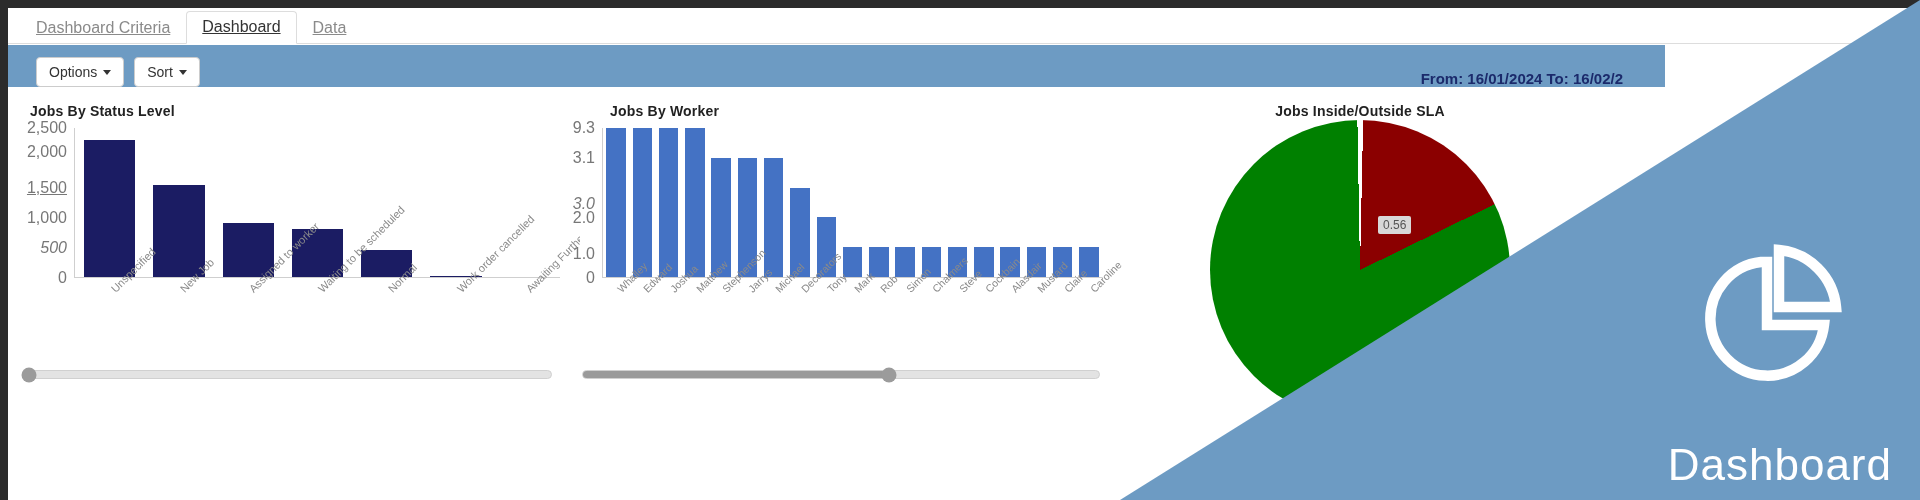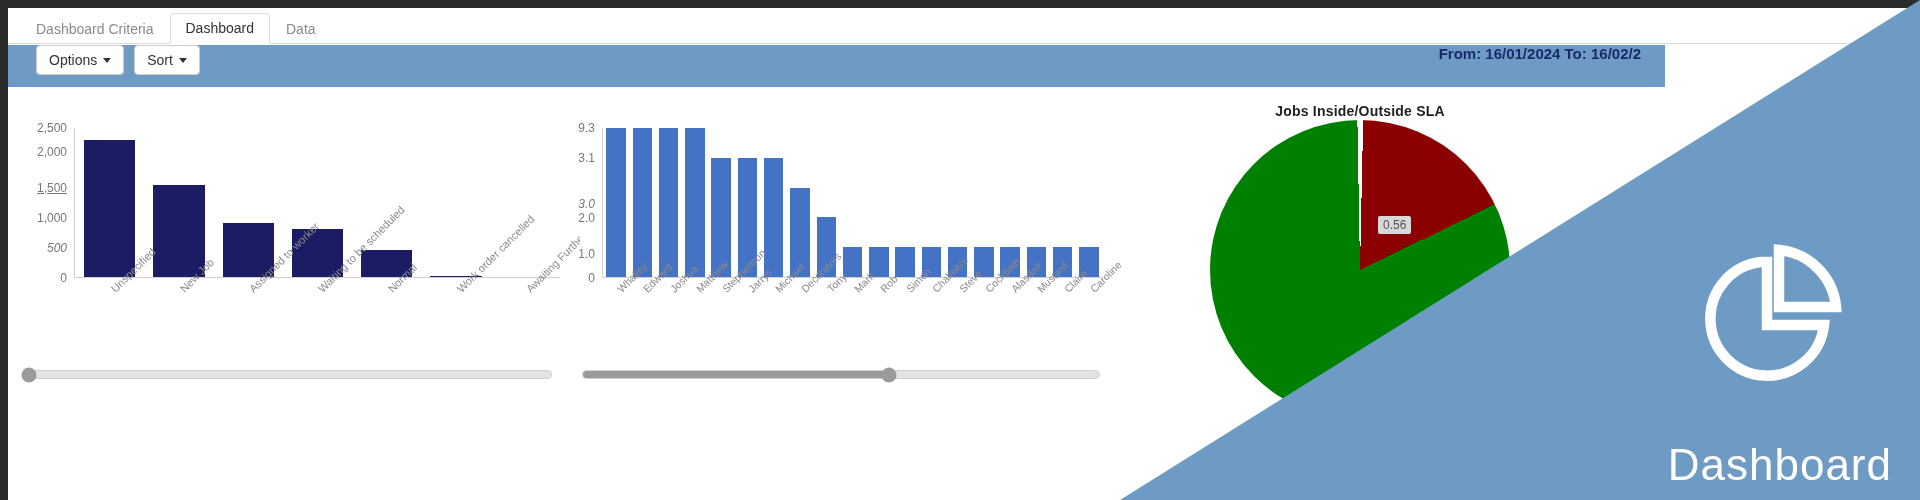--- a/index.html
+++ b/index.html
@@ -20,44 +20,45 @@
   
   #tabstrip {
     position: absolute; top: 8px; left: 8px;
     width: 1912px; height: 36px;
     background: #ffffff;
     border-bottom: 1px solid #dddddd;
     display: flex; align-items: flex-end;
     padding-left: 12px;
   }
   .tab {
-    font-size: 14px; color: #8a8a8a;
+    font-size: 16px; color: #8a8a8a;
     padding: 7px 15px 8px 15px;
     line-height: 1; cursor: pointer;
     border: 1px solid transparent;
     border-bottom: none;
     position: relative; top: 1px;
     background: transparent;
     white-space: nowrap;
+    text-decoration: underline;
   }
   .tab.active {
     color: #333333;
     background: #ffffff;
     border: 1px solid #dddddd;
     border-bottom: 1px solid #ffffff;
     border-radius: 4px 4px 0 0;
   }
 
   
   #toolbar {
     position: absolute; top: 45px; left: 8px;
     width: 1657px; height: 42px;
     background: #6d9bc3;
-    display: flex; align-items: flex-start;
-    padding: 0 14px 0 28px;
+    display: flex; align-items: flex-end;
+    padding: 0 32px 0 28px;
   }
   .tb-btn {
     background: #ffffff;
     border: 1px solid #cccccc;
     border-radius: 4px;
     font-size: 14px; color: #333333;
     padding: 6px 12px;
     margin-right: 10px;
     cursor: pointer;
     display: inline-flex; align-items: center; gap: 6px;
@@ -92,21 +93,21 @@
   #panel-sla    { left: 1150px; top: 88px; width: 420px; height: 300px; }
 
   .chart-head { padding: 14px 0 0 22px; }
   #panel-worker .chart-head { padding-left: 30px; }
   #panel-sla .chart-head { padding-left: 0; text-align: center; }
 
   
   .plot { position: relative; }
   .ylab {
     position: absolute; right: 100%; margin-right: 7px;
-    font-size: 12px; color: #777777;
+    font-size: 16px; color: #777777;
     transform: translateY(-50%); white-space: nowrap;
   }
   .axis-v { position: absolute; left: 0; top: 0; bottom: 0; width: 1px; background: #cfcfcf; }
   .axis-h { position: absolute; left: 0; right: 0; bottom: 0; height: 1px; background: #cfcfcf; }
   .bars { position: absolute; left: 1px; right: 0; bottom: 1px; top: 0; display: flex; align-items: flex-end; }
   .barcell { flex: 1 1 0; display: flex; justify-content: center; align-items: flex-end; height: 100%; }
   .bar { width: 74%; }
   .bar.navy { background: #1b1c63; }
   .bar.blue { background: #4472c4; }
   .xlabels { position: absolute; left: 1px; right: 0; top: 100%; height: 80px; display: flex; }
@@ -193,20 +194,23 @@
       <span class="caret"></span>
     </button>
     <button class="tb-btn">
       <span>Sort</span>
       <span class="caret"></span>
     </button>
     <div id="daterange">From: 16/01/2024 To: 16/02/2</div>
   </div>
 
   <div class="panel" id="panel-status">
+    <div class="chart-head">
+      <span class="panel-title">Jobs By Status Level</span>
+    </div>
     <div class="plot" id="plot-status" style="position:absolute; left:66px; top:40px; width:486px; height:150px;">
       <div class="axis-v"></div>
       <div class="axis-h"></div>
       <div class="bars" id="bars-status">
           <div class="barcell">
             <div class="bar navy" title="Unspecified: 2300" style="height: 92%;"></div>
           </div>
           <div class="barcell">
             <div class="bar navy" title="New Job: 1540" style="height: 61.6%;"></div>
           </div>
@@ -254,20 +258,23 @@
           <div class="ylab" style="top: 120px; font-style: italic;">500</div>
           <div class="ylab" style="top: 90px;">1,000</div>
           <div class="ylab" style="top: 60px; text-decoration: underline;">1,500</div>
           <div class="ylab" style="top: 24px;">2,000</div>
           <div class="ylab" style="top: 0px;">2,500</div>
         </div>
     </div>
   </div>
 
   <div class="panel" id="panel-worker">
+    <div class="chart-head">
+      <span class="panel-title">Jobs By Worker</span>
+    </div>
     <div class="plot" id="plot-worker" style="position:absolute; left:22px; top:40px; width:500px; height:150px;">
       <div class="axis-v"></div>
       <div class="axis-h"></div>
       <div class="bars" id="bars-worker">
           <div class="barcell">
             <div class="bar blue" title="Whalley: 5" style="height: 100%;"></div>
           </div>
           <div class="barcell">
             <div class="bar blue" title="Edward: 5" style="height: 100%;"></div>
           </div>

